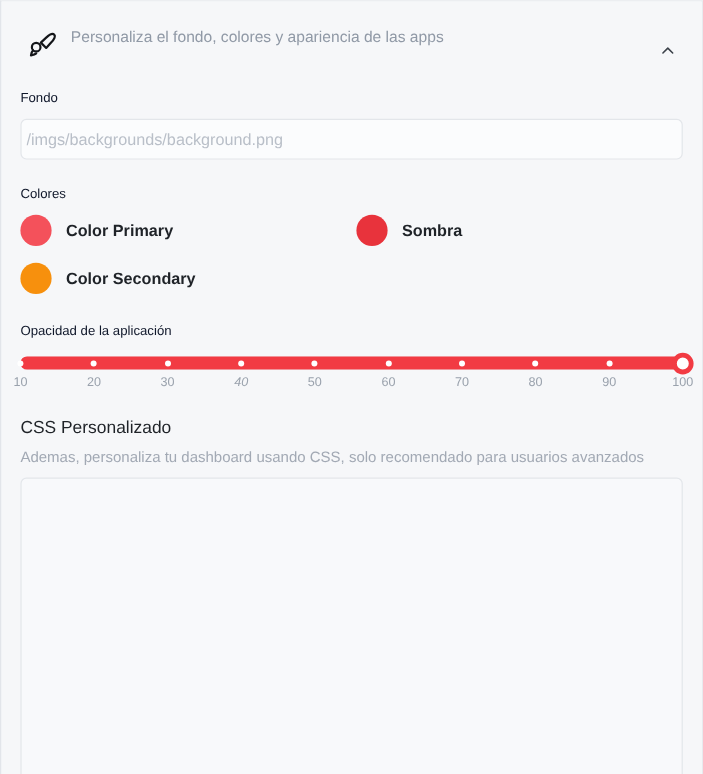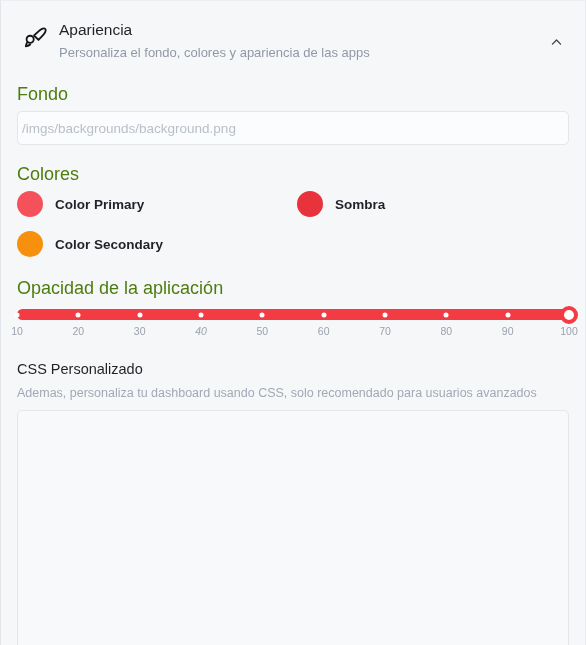--- a/index.html
+++ b/index.html
@@ -75,22 +75,22 @@
     border: none;
     padding: 0;
   }
 
   
   .panel-body {
     padding: 0 16px;
   }
 
   .field-label {
-    font-size: 18px;
-    color: #4d7c0f;
+    font-size: 11px;
+    color: #0f172a;
     line-height: 18px;
     margin: 10px 0 8px 0;
   }
 
   .text-input {
     box-sizing: border-box;
     width: 100%;
     height: 34px;
     border: 1px solid #e3e6ea;
     border-radius: 5px;
@@ -219,21 +219,20 @@
 
   <div class="panel-header">
     <div class="header-icon">
       <svg width="26" height="26" viewBox="0 0 24 24" fill="none" stroke="#14161a" stroke-width="1.7" stroke-linecap="round" stroke-linejoin="round">
         <path d="M20.5 3.6c-1.2-1.2-3.5-.2-6.2 2.3l-4.1 3.8 4.1 4.1 3.8-4.1c2.5-2.7 3.6-5 2.4-6.1z"></path>
         <circle cx="6.6" cy="13.2" r="3.3"></circle>
         <path d="M4.2 15.6c-1 1-1.3 2.6-1.6 4 1.5-.3 3-.6 4-1.6"></path>
       </svg>
     </div>
     <div class="header-text">
-      <span class="header-title">Apariencia</span>
       <span class="header-subtitle">Personaliza el fondo, colores y apariencia de las apps</span>
     </div>
     <button class="collapse-btn">
       <svg width="13" height="13" viewBox="0 0 16 16" fill="none" stroke="#3c424a" stroke-width="1.6" stroke-linecap="round" stroke-linejoin="round">
         <polyline points="3,10 8,5 13,10"></polyline>
       </svg>
     </button>
   </div>
 
   <div class="panel-body">

